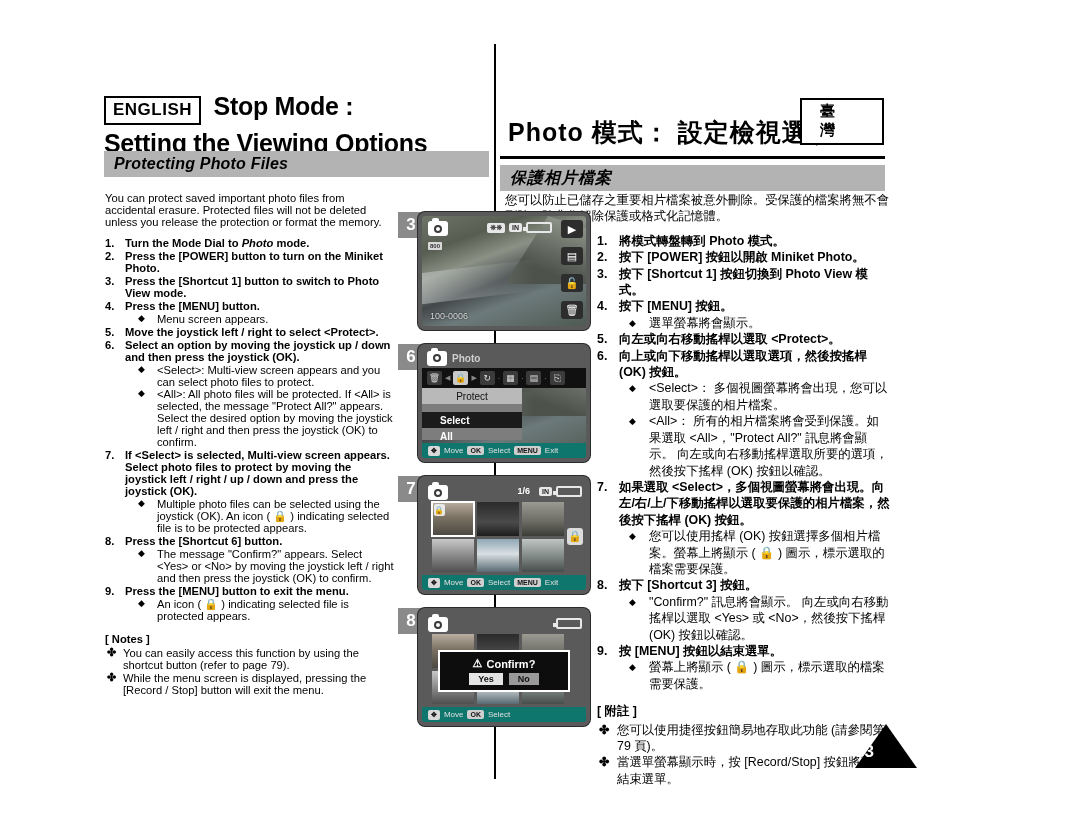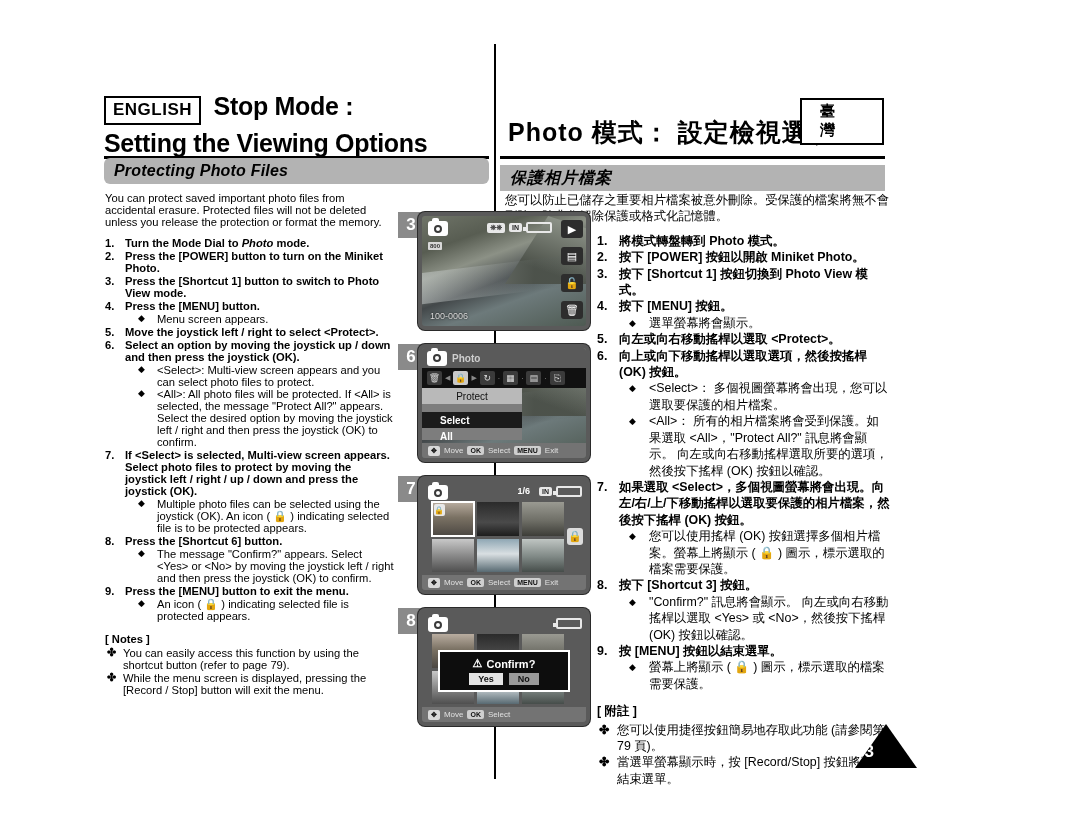--- a/index.html
+++ b/index.html
@@ -57,21 +57,21 @@
 
   
   .sec-bar {
     position: absolute; height: 26px; background: #b3b3b3;
     display: flex; align-items: center;
   }
   .sec-bar span {
     font-size: 16px; font-weight: bold; font-style: italic;
     padding-left: 10px; letter-spacing: .2px;
   }
-  .sec-left  { left: 104px; top: 158px; width: 385px; border-radius: 6px; }
+  .sec-left  { left: 104px; top: 151px; width: 385px; }
   .sec-right { left: 500px; top: 165px; width: 385px; }
   .sec-right span { font-style: italic; letter-spacing: 1px; }
 
   
   .col-en {
     position: absolute; left: 105px; top: 192px; width: 290px;
     font-size: 11.2px; line-height: 12px;
   }
   .col-zh {
     position: absolute; left: 505px; top: 192px; width: 385px;
@@ -212,21 +212,21 @@
     color: #111; font-size: 10px; display: flex; align-items: center; justify-content: center;
   }
   .menu-list { position: absolute; left: 0; top: 56px; width: 100px; bottom: 18px; background: #7d7d7d; }
   .menu-list .mitem {
     height: 16px; display: flex; align-items: center; padding-left: 18px;
     color: #fff; font-size: 10px; font-weight: bold;
   }
   .menu-list .mitem.hl { background: #1b1b1b; }
   .menu-list .sp { height: 8px; }
   .guidebar {
-    position: absolute; left: 0; right: 0; bottom: 0; height: 15px; background: #737373;
+    position: absolute; left: 0; right: 0; bottom: 0; height: 15px; background: #0f766e;
     display: flex; align-items: center; gap: 4px; padding-left: 6px;
     color: #e0e0e0; font-size: 8px;
   }
   .kb { background: #d9d9d9; color: #111; font-size: 7px; font-weight: bold; padding: 1px 3px; border-radius: 2px; }
   .kb.dark { background: #cfcfcf; }
 
   
   .grid6 {
     position: absolute; left: 10px; top: 22px; right: 22px; bottom: 18px;
     display: grid; grid-template-columns: repeat(3, 1fr); grid-template-rows: repeat(2, 1fr); gap: 3px;

